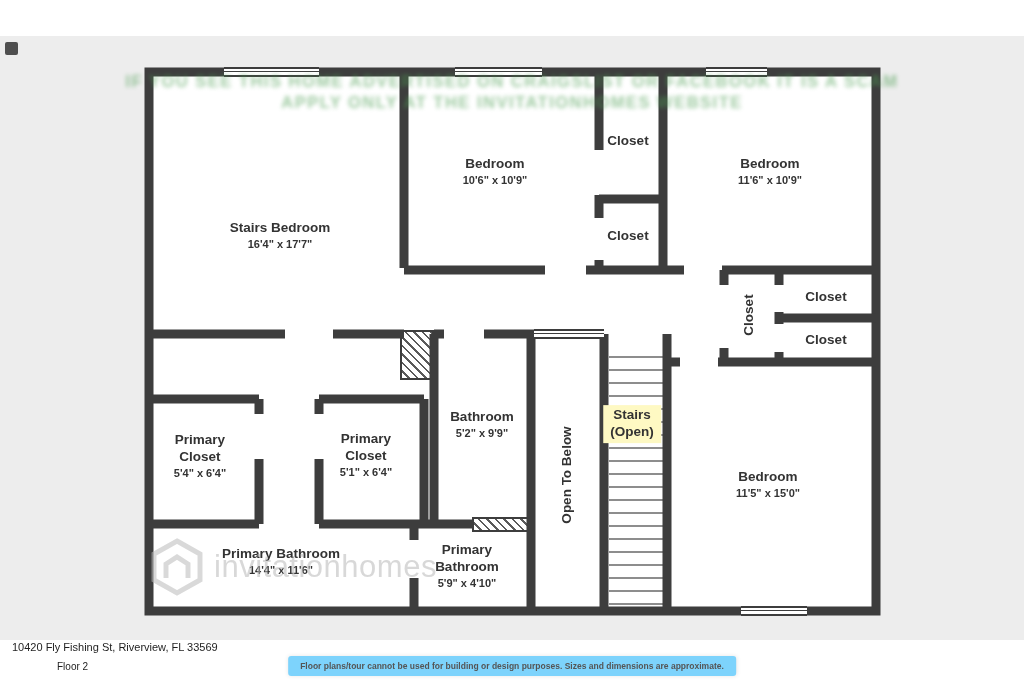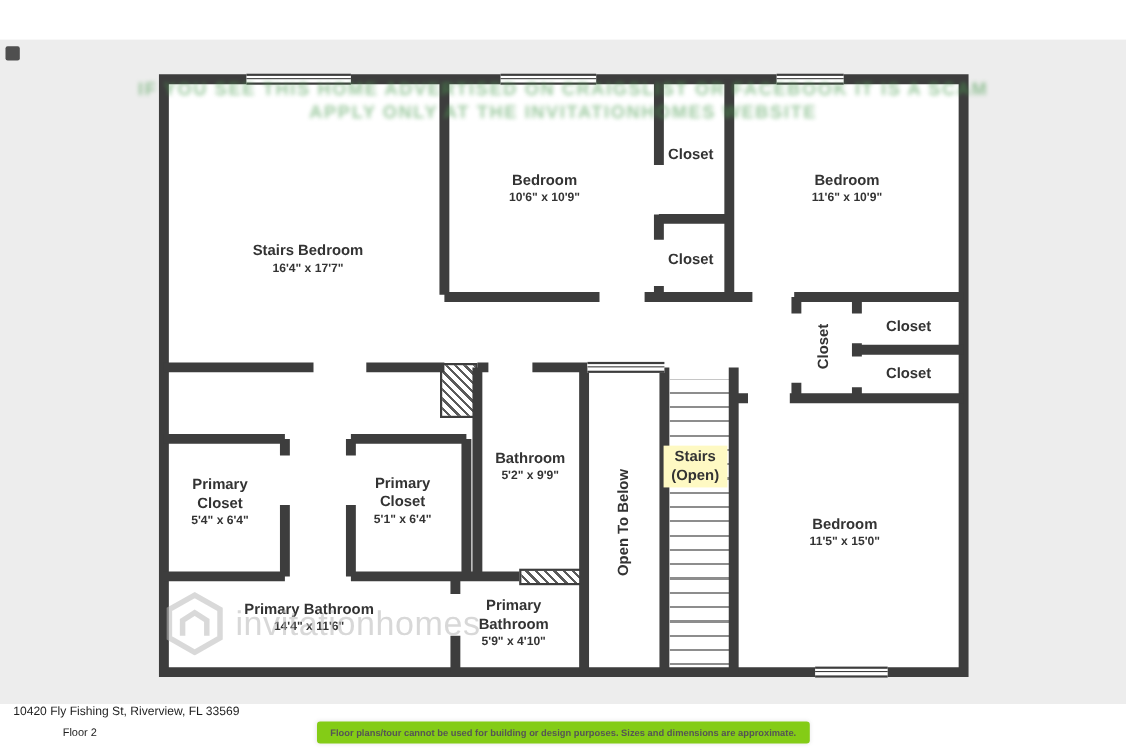--- a/index.html
+++ b/index.html
@@ -38,21 +38,21 @@
     font-weight:700; letter-spacing:1.5px; font-size:16.5px; z-index:8; }
   .wm-line1 { top:72px; }
   .wm-line2 { top:93px; }
 
   .brand-wm { position:absolute; left:150px; top:538px; display:flex; align-items:center; gap:10px; opacity:.55; z-index:6; }
   .brand-text { font-size:31px; color:#b9b9b9; letter-spacing:.5px; }
 
   .addr { position:absolute; left:12px; top:641px; font-size:11px; font-weight:400; color:#1e1e1e; }
   .floor { position:absolute; left:12px; top:661px; font-size:10px; font-weight:400; color:#1e1e1e;margin-left:45px; }
   .disclaimer { position:absolute; left:50%; transform:translateX(-50%); top:656px;
-    background:#84cc16; padding:5px 12px; border-radius:3px; box-shadow:0 0 4px rgba(0,0,0,.10);
+    background:#7dd3fc; padding:5px 12px; border-radius:3px; box-shadow:0 0 4px rgba(0,0,0,.10);
     font-size:8.5px; font-weight:600; color:#555; white-space:nowrap; }
 </style>
 </head>
 <body>
 
 <div>
 
   <div class="plan-bg"></div>
   <div class="corner-mark"></div>
   <div class="plan-interior"></div>

